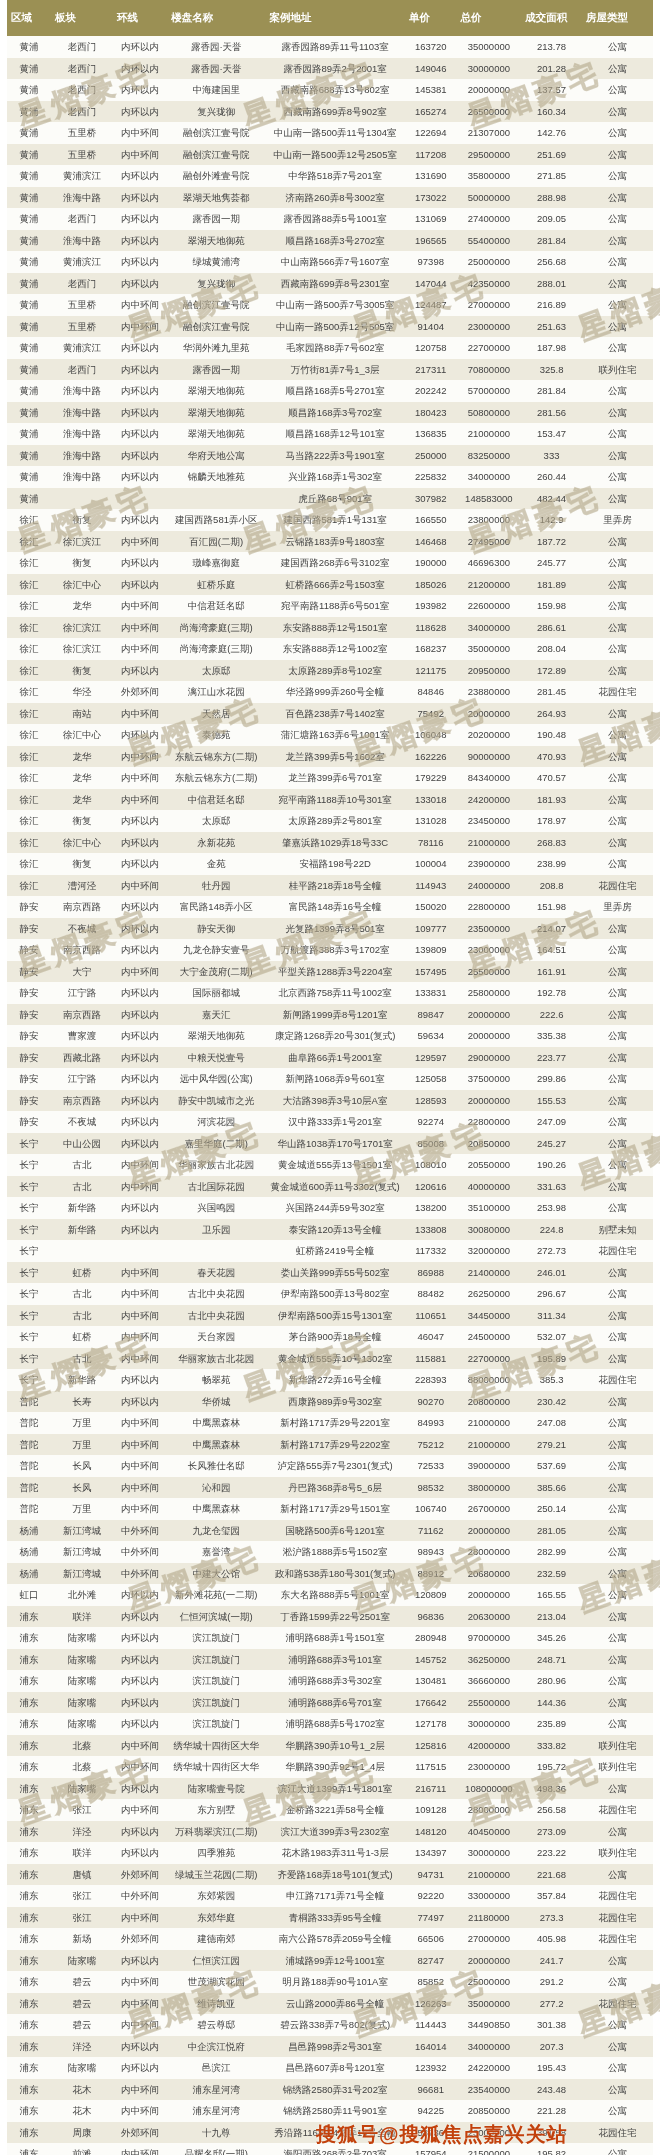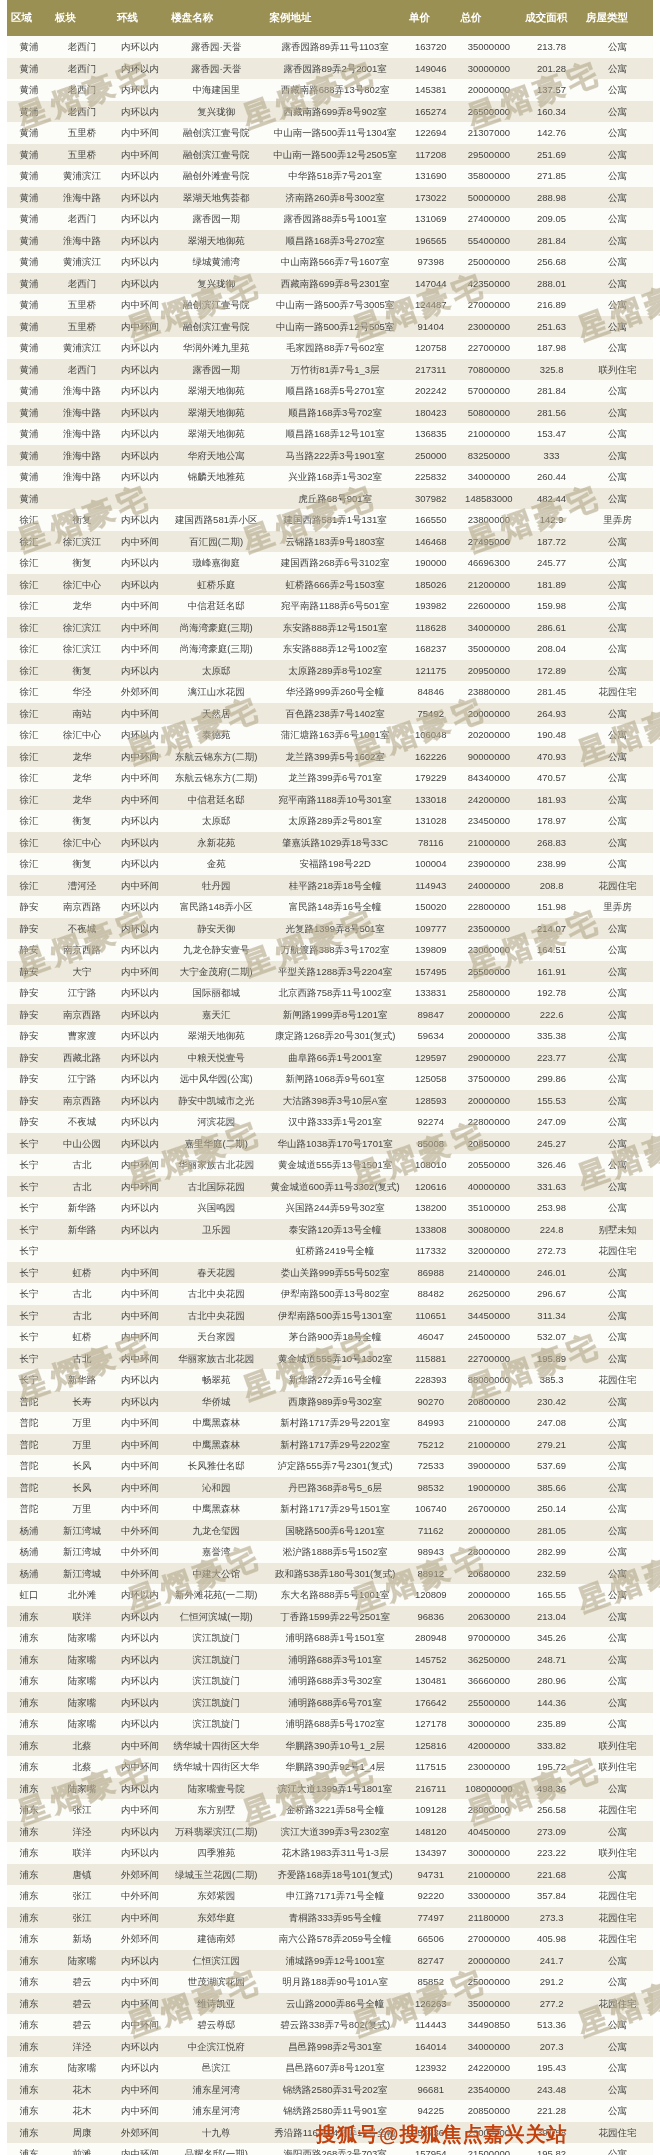--- a/index.html
+++ b/index.html
@@ -627,21 +627,21 @@
           <td>公寓</td>
         </tr>
         <tr class="norm">
           <td>长宁</td>
           <td>古北</td>
           <td>内中环间</td>
           <td>华丽家族古北花园</td>
           <td>黄金城道555弄13号1501室</td>
           <td>108010</td>
           <td>20550000</td>
-          <td>326.46</td>
+          <td>190.26</td>
           <td>公寓</td>
         </tr>
         <tr class="alt">
           <td>长宁</td>
           <td>古北</td>
           <td>内中环间</td>
           <td>古北国际花园</td>
           <td>黄金城道600弄11号3302(复式)</td>
           <td>120616</td>
           <td>40000000</td>
@@ -791,21 +791,21 @@
           <td>537.69</td>
           <td>公寓</td>
         </tr>
         <tr class="alt">
           <td>普陀</td>
           <td>长风</td>
           <td>内中环间</td>
           <td>沁和园</td>
           <td>丹巴路368弄8号5_6层</td>
           <td>98532</td>
-          <td>19000000</td>
+          <td>38000000</td>
           <td>385.66</td>
           <td>公寓</td>
         </tr>
         <tr class="norm">
           <td>普陀</td>
           <td>万里</td>
           <td>内中环间</td>
           <td>中鹰黑森林</td>
           <td>新村路1717弄29号1501室</td>
           <td>106740</td>
@@ -1067,21 +1067,21 @@
           <td>花园住宅</td>
         </tr>
         <tr class="norm">
           <td>浦东</td>
           <td>碧云</td>
           <td>内中环间</td>
           <td>碧云尊邸</td>
           <td>碧云路338弄7号802(复式)</td>
           <td>114443</td>
           <td>34490850</td>
-          <td>513.36</td>
+          <td>301.38</td>
           <td>公寓</td>
         </tr>
         <tr class="alt">
           <td>浦东</td>
           <td>洋泾</td>
           <td>内环以内</td>
           <td>中企滨江悦府</td>
           <td>昌邑路998弄2号301室</td>
           <td>164014</td>
           <td>34000000</td>

